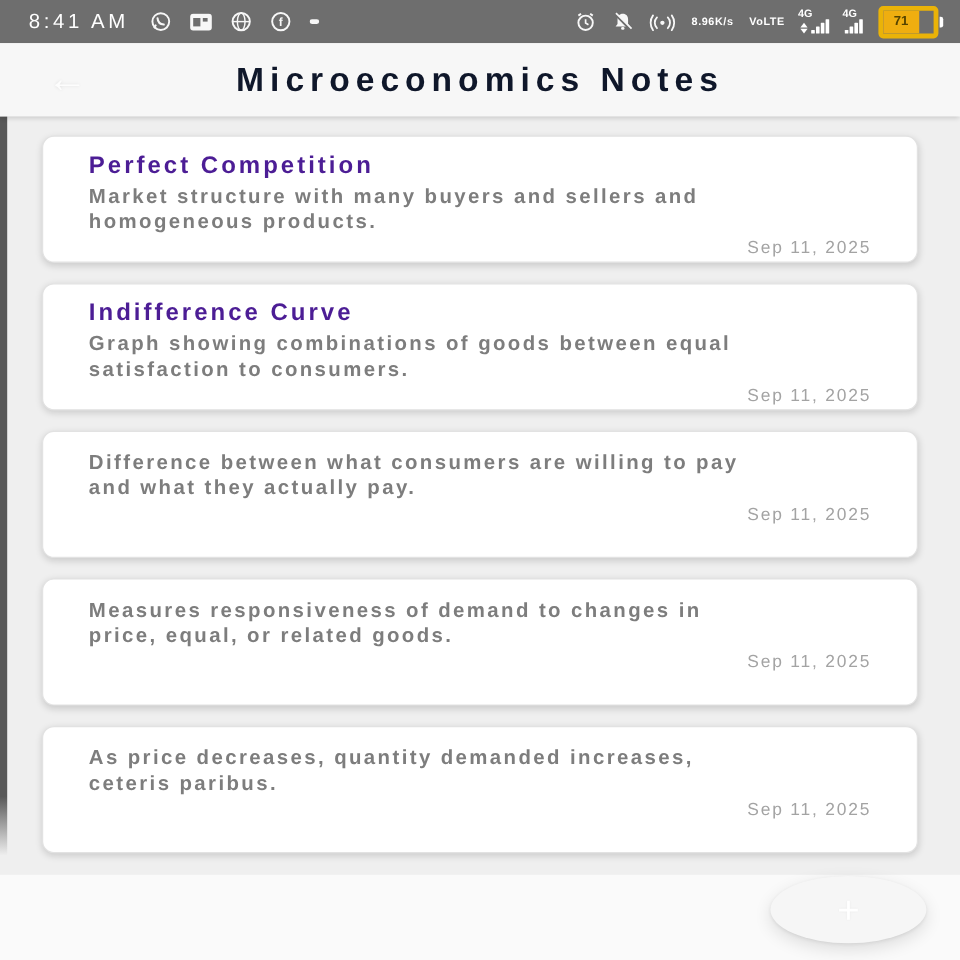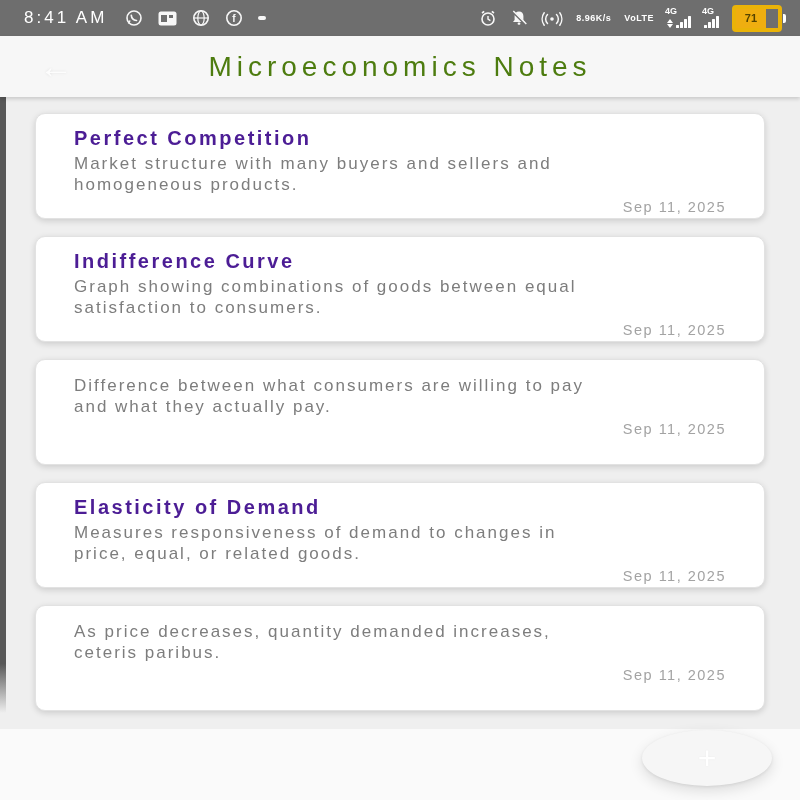--- a/index.html
+++ b/index.html
@@ -41,37 +41,37 @@
   .app-bar{
     height:61px;background:#f7f7f7;display:flex;align-items:center;
     position:relative;z-index:3;box-shadow:0 2px 4px rgba(0,0,0,.16);
   }
   .back-button{
     position:absolute;left:26px;top:0;height:61px;width:60px;border:0;background:transparent;
     color:#fdfdfd;font-size:34px;line-height:61px;text-align:center;padding:0;cursor:pointer;
     text-shadow:0 0 3px rgba(0,0,0,.10);
   }
   .page-title{
-    flex:1;text-align:center;font-size:28px;font-weight:400;color:#4d7c0f;
+    flex:1;text-align:center;font-size:28px;font-weight:700;color:#0f172a;
     letter-spacing:5px;white-space:nowrap;
   }
   
   .content{position:relative;height:703px;background:#fafafa;}
   .left-edge-shadow{
     position:absolute;left:0;top:0;width:6px;height:616px;z-index:2;
     background:linear-gradient(to bottom,#585858 0%,#585858 92%,rgba(88,88,88,0) 100%);
   }
   .notes-list{background:#efefef;padding:16px 0 1px;}
   .note-card{
     box-sizing:border-box;height:106px;margin:0 35px 17px;background:#fff;
     border:1px solid #e2e2e2;border-radius:10px;box-shadow:0 2px 6px rgba(0,0,0,.15);
     padding:12px 38px 0;overflow:hidden;cursor:pointer;
   }
   .note-title{font-size:20px;line-height:24px;font-weight:700;color:#4c1d95;letter-spacing:2.5px;}
-  .note-desc{font-size:17px;line-height:21px;color:#7d7d7d;letter-spacing:2px;margin-top:3px;white-space:pre-line;}
+  .note-desc{font-size:17px;line-height:21px;color:#7d7d7d;letter-spacing:2px;margin-top:3px;white-space:pre-line;font-weight:bold;}
   .note-date{font-size:14.5px;line-height:17px;color:#a3a3a3;letter-spacing:1.5px;text-align:right;margin-top:4px;}
   
   .fab{
     position:absolute;right:28px;bottom:14px;width:130px;height:56px;border:0;
     border-radius:50%;background:#f6f6f6;box-shadow:0 5px 14px rgba(0,0,0,.12),0 1px 3px rgba(0,0,0,.08);
     cursor:pointer;display:flex;align-items:center;justify-content:center;z-index:5;
   }
   .fab-plus{color:#ffffff;font-size:32px;font-weight:400;line-height:32px;text-shadow:0 0 2px rgba(0,0,0,.06);}
 </style>
 </head>
@@ -197,21 +197,20 @@
     <div class="note-date">Sep 11, 2025</div>
   </div>
 
   <div class="note-card">
     <div class="note-desc">Difference between what consumers are willing to pay
 and what they actually pay.</div>
     <div class="note-date">Sep 11, 2025</div>
   </div>
 
   <div class="note-card">
-    <div class="note-title">Elasticity of Demand</div>
     <div class="note-desc">Measures responsiveness of demand to changes in
 price, equal, or related goods.</div>
     <div class="note-date">Sep 11, 2025</div>
   </div>
 
   <div class="note-card">
     <div class="note-desc">As price decreases, quantity demanded increases,
 ceteris paribus.</div>
     <div class="note-date">Sep 11, 2025</div>
   </div>

